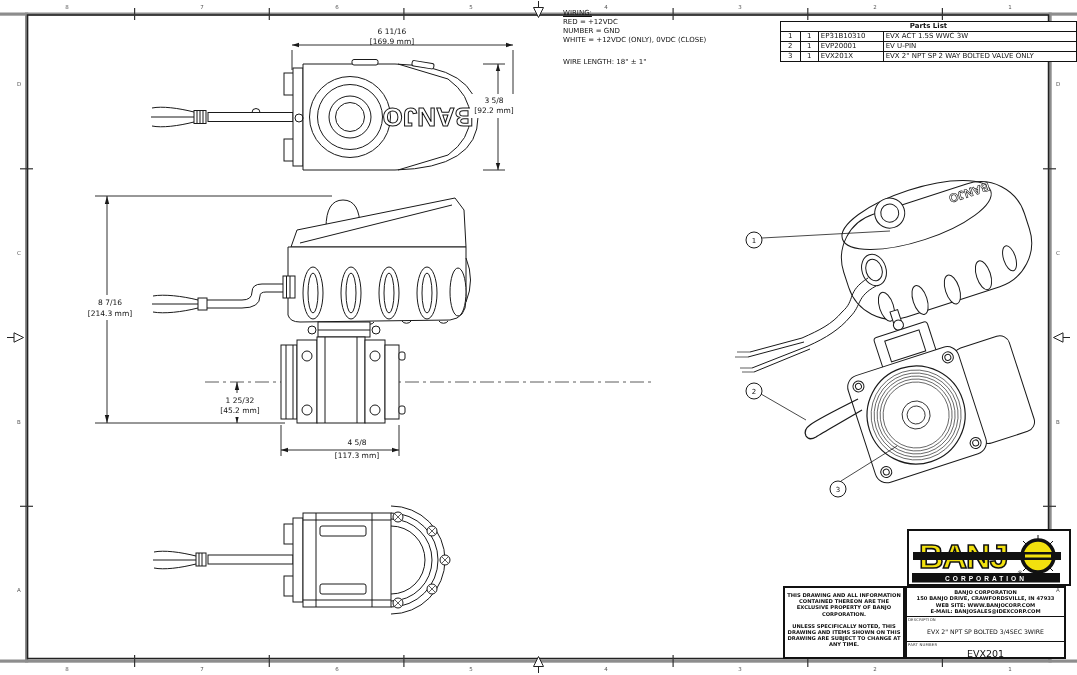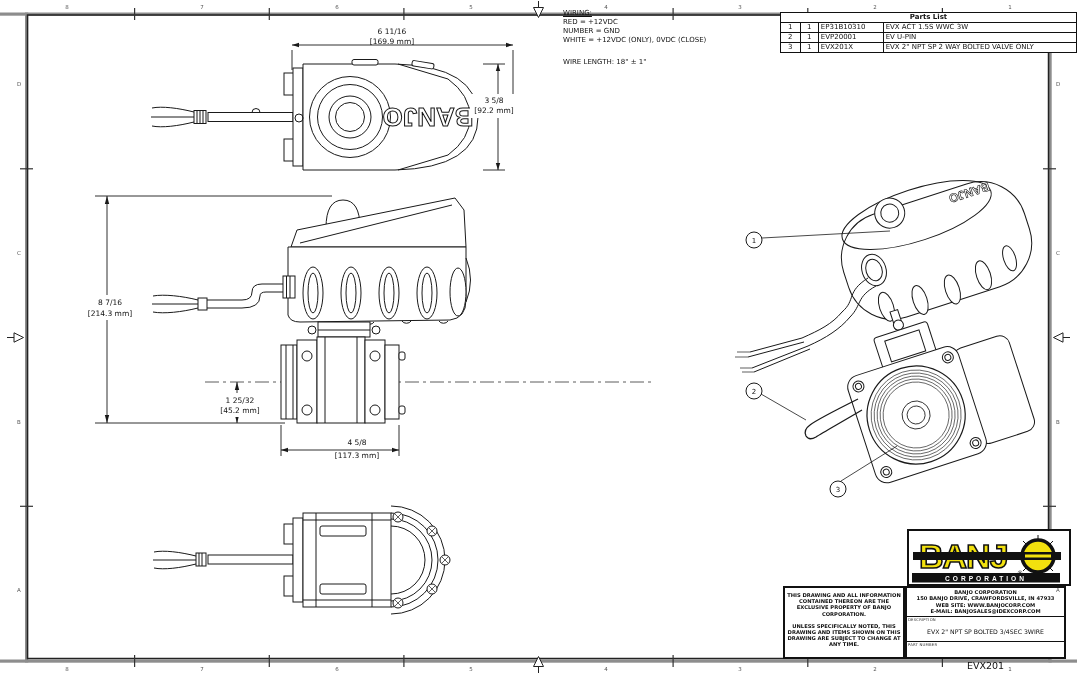--- a/index.html
+++ b/index.html
@@ -7,39 +7,39 @@
         font-family:"DejaVu Sans","Liberation Sans",sans-serif;color:#111;}
   .page svg.art{position:absolute;left:0;top:0;z-index:1;}
   .abs{position:absolute;z-index:2;}
   .zone{position:absolute;z-index:3;font-size:5.5px;color:#555;width:20px;text-align:center;line-height:8px;}
   .zoneV{width:10px;}
   
   .notes{left:563px;top:9px;font-size:7px;line-height:9px;white-space:nowrap;}
   .notes .t{text-decoration:underline;}
   .notes .len{margin-top:13px;}
   
-  table.parts{left:736px;top:12px;position:absolute;z-index:2;border-collapse:collapse;background:#fff;
+  table.parts{left:736px;top:21px;position:absolute;z-index:2;border-collapse:collapse;background:#fff;
               font-size:7px;table-layout:fixed;margin-left:44px;}
   table.parts td,table.parts th{border:1px solid #111;padding:0 2px;height:9px;line-height:9px;overflow:hidden;white-space:nowrap;}
   table.parts .title{text-align:center;font-weight:bold;}
   table.parts th{text-align:center;font-weight:bold;}
   td.c{text-align:center;}
   
   .tb{border:2px solid #111;background:#fff;box-sizing:border-box;}
   .legal{left:783px;top:586px;width:122px;height:73px;font-size:5.2px;font-weight:bold;
          line-height:6.2px;text-align:center;padding:4px 2px;}
   .legal .p2{margin-top:6px;}
   .tbr{left:905px;top:586px;width:161px;height:73px;display:flex;flex-direction:column;}
   .tbr .cell{border-bottom:1px solid #111;position:relative;}
   .company{flex:0 0 27px;font-size:5.2px;font-weight:bold;text-align:center;line-height:6.4px;padding-top:1px;}
   .desc{flex:0 0 24px;}
   .pn{flex:1 1 auto;border-bottom:none !important;}
   .lbl{position:absolute;left:1px;top:0px;font-size:3.8px;color:#333;letter-spacing:.2px;}
   .desc .val{font-size:6.2px;text-align:center;margin-top:11px;}
-  .pn .val{font-size:9.5px;text-align:center;margin-top:18px;}
+  .pn .val{font-size:9.5px;text-align:center;margin-top:6px;}
   .logoBox{left:907px;top:529px;width:164px;height:57px;border:2.5px solid #111;background:#fff;box-sizing:border-box;}
 </style>
 </head>
 <body>
 
 <div class="page">
 
 <svg class="art" width="1077" height="675" viewBox="0 0 1077 675">
 
   <g>

